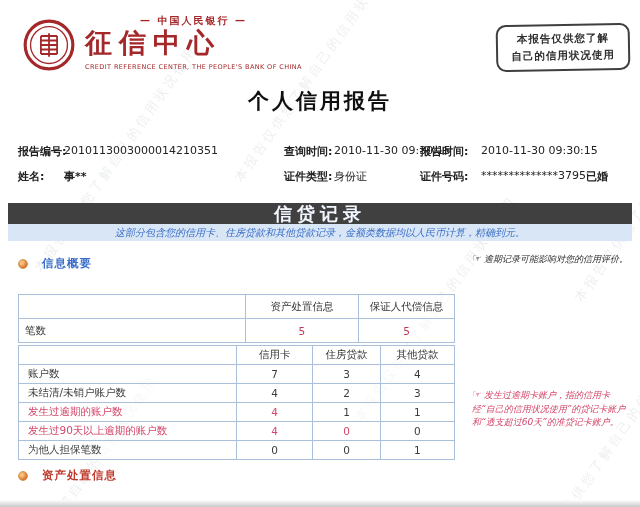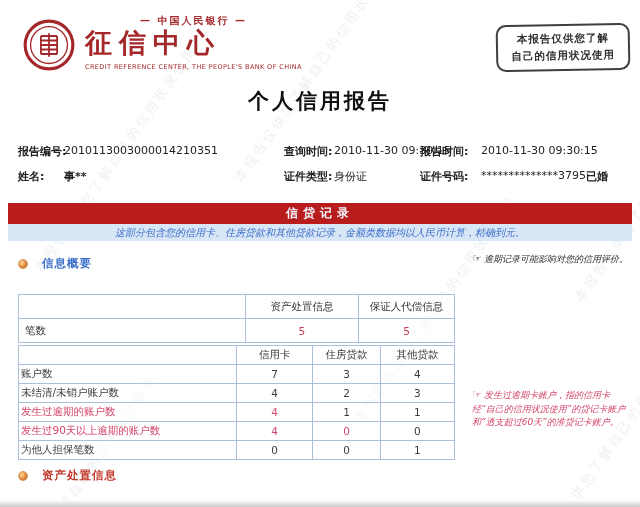--- a/index.html
+++ b/index.html
@@ -37,22 +37,22 @@
   .info-row span{position:absolute;white-space:nowrap;}
   .lbl{font-weight:bold;color:#222;}
   .val{color:#222;}
   .p1{left:18px;} .p1v{left:64px;}
   .p2{left:284px;} .p2v{left:334px;}
   .p3{left:420px;} .p3v{left:481px;}
   .p4{left:586px;font-weight:bold;}
   
   .banner{
     position:absolute;top:203px;left:8px;width:624px;height:32px;z-index:2;
-    background:#b91c1c;color:#f2f7ff;text-align:center;line-height:21px;
-    font-size:12px;font-weight:bold;letter-spacing:5px;
+    background:#404040;color:#f2f7ff;text-align:center;line-height:21px;
+    font-size:18px;font-weight:bold;letter-spacing:5px;
   }
   .subbanner{
     position:absolute;top:224px;left:8px;width:624px;height:17px;z-index:2;
     background:#d9e6f6;color:#3a6fc8;font-style:italic;font-size:10px;
     text-align:center;line-height:17px;
   }
   
   .section-header{position:absolute;left:18px;display:flex;align-items:center;gap:14px;z-index:2;}
   .sec-summary{top:256px;}
   .sec-asset{top:468px;}
@@ -67,21 +67,21 @@
   .note{position:absolute;left:472px;width:160px;font-size:9px;font-style:italic;line-height:1.45;z-index:2;}
   .note-1{top:251px;color:#2b2b2b;}
   .note-2{top:387px;color:#d4476a;}
   .note .hand{font-style:normal;font-size:11px;margin-right:2px;}
   
   table{position:absolute;left:18px;width:437px;border-collapse:collapse;z-index:2;background:rgba(255,255,255,.55);}
   .t1{top:294px;}
   .t2{top:345px;}
   td,th{border:1px solid #a9bfda;font-size:10.5px;font-weight:normal;color:#3c3c3c;padding:3px 6px;}
   .t1 td,.t1 th{height:17px;}
-  .t2 td,.t2 th{height:11px;padding:2px 2px;}
+  .t2 td,.t2 th{height:11px;padding:2px 9px;}
   th{text-align:center;color:#333;}
   .cell-label{text-align:left;}
   .cell-num{text-align:center;}
   .red{color:#d4476a;}
   .redval{color:#c23b53;}
   .t1 .c0{width:52%;} .t1 .c1{width:26%;} .t1 .c2{width:22%;}
   .t2 .c0{width:50%;} .t2 .c1{width:17.5%;} .t2 .c2{width:15.5%;} .t2 .c3{width:17%;}
   
   .bottom-edge{position:absolute;bottom:0;left:0;width:100%;height:7px;
     background:linear-gradient(#ffffff,#c9c9c9);z-index:1;}

